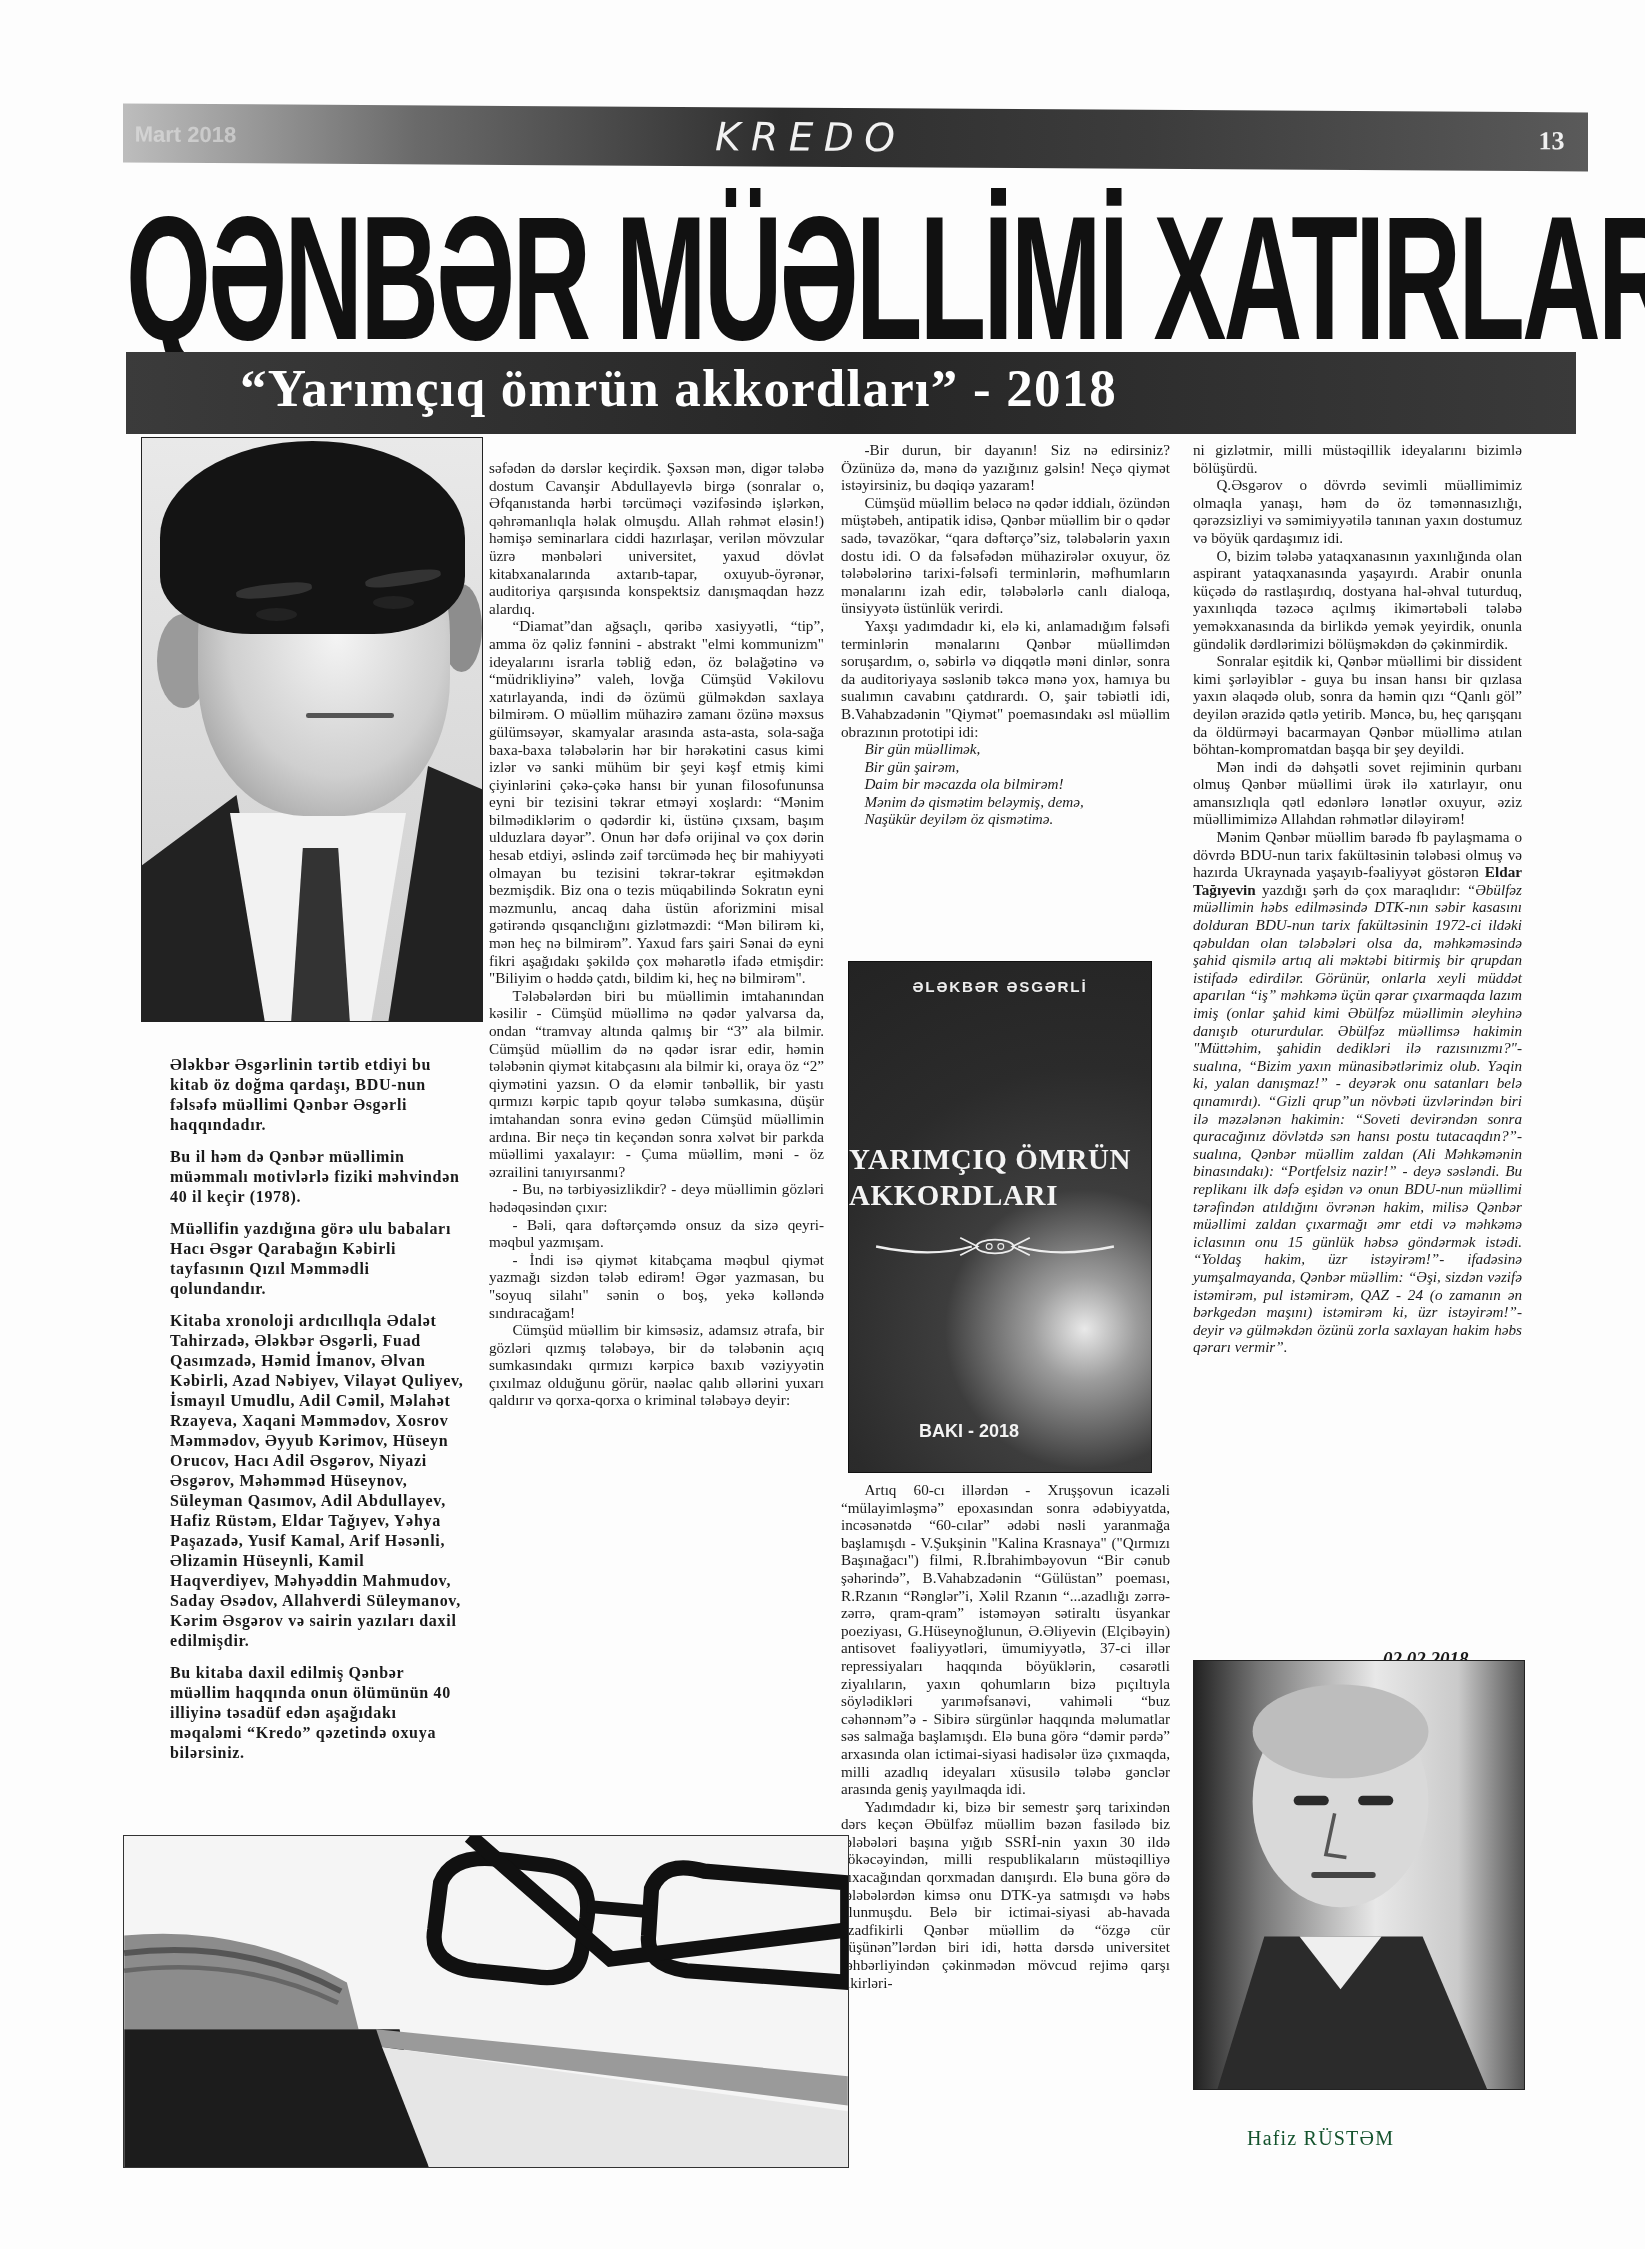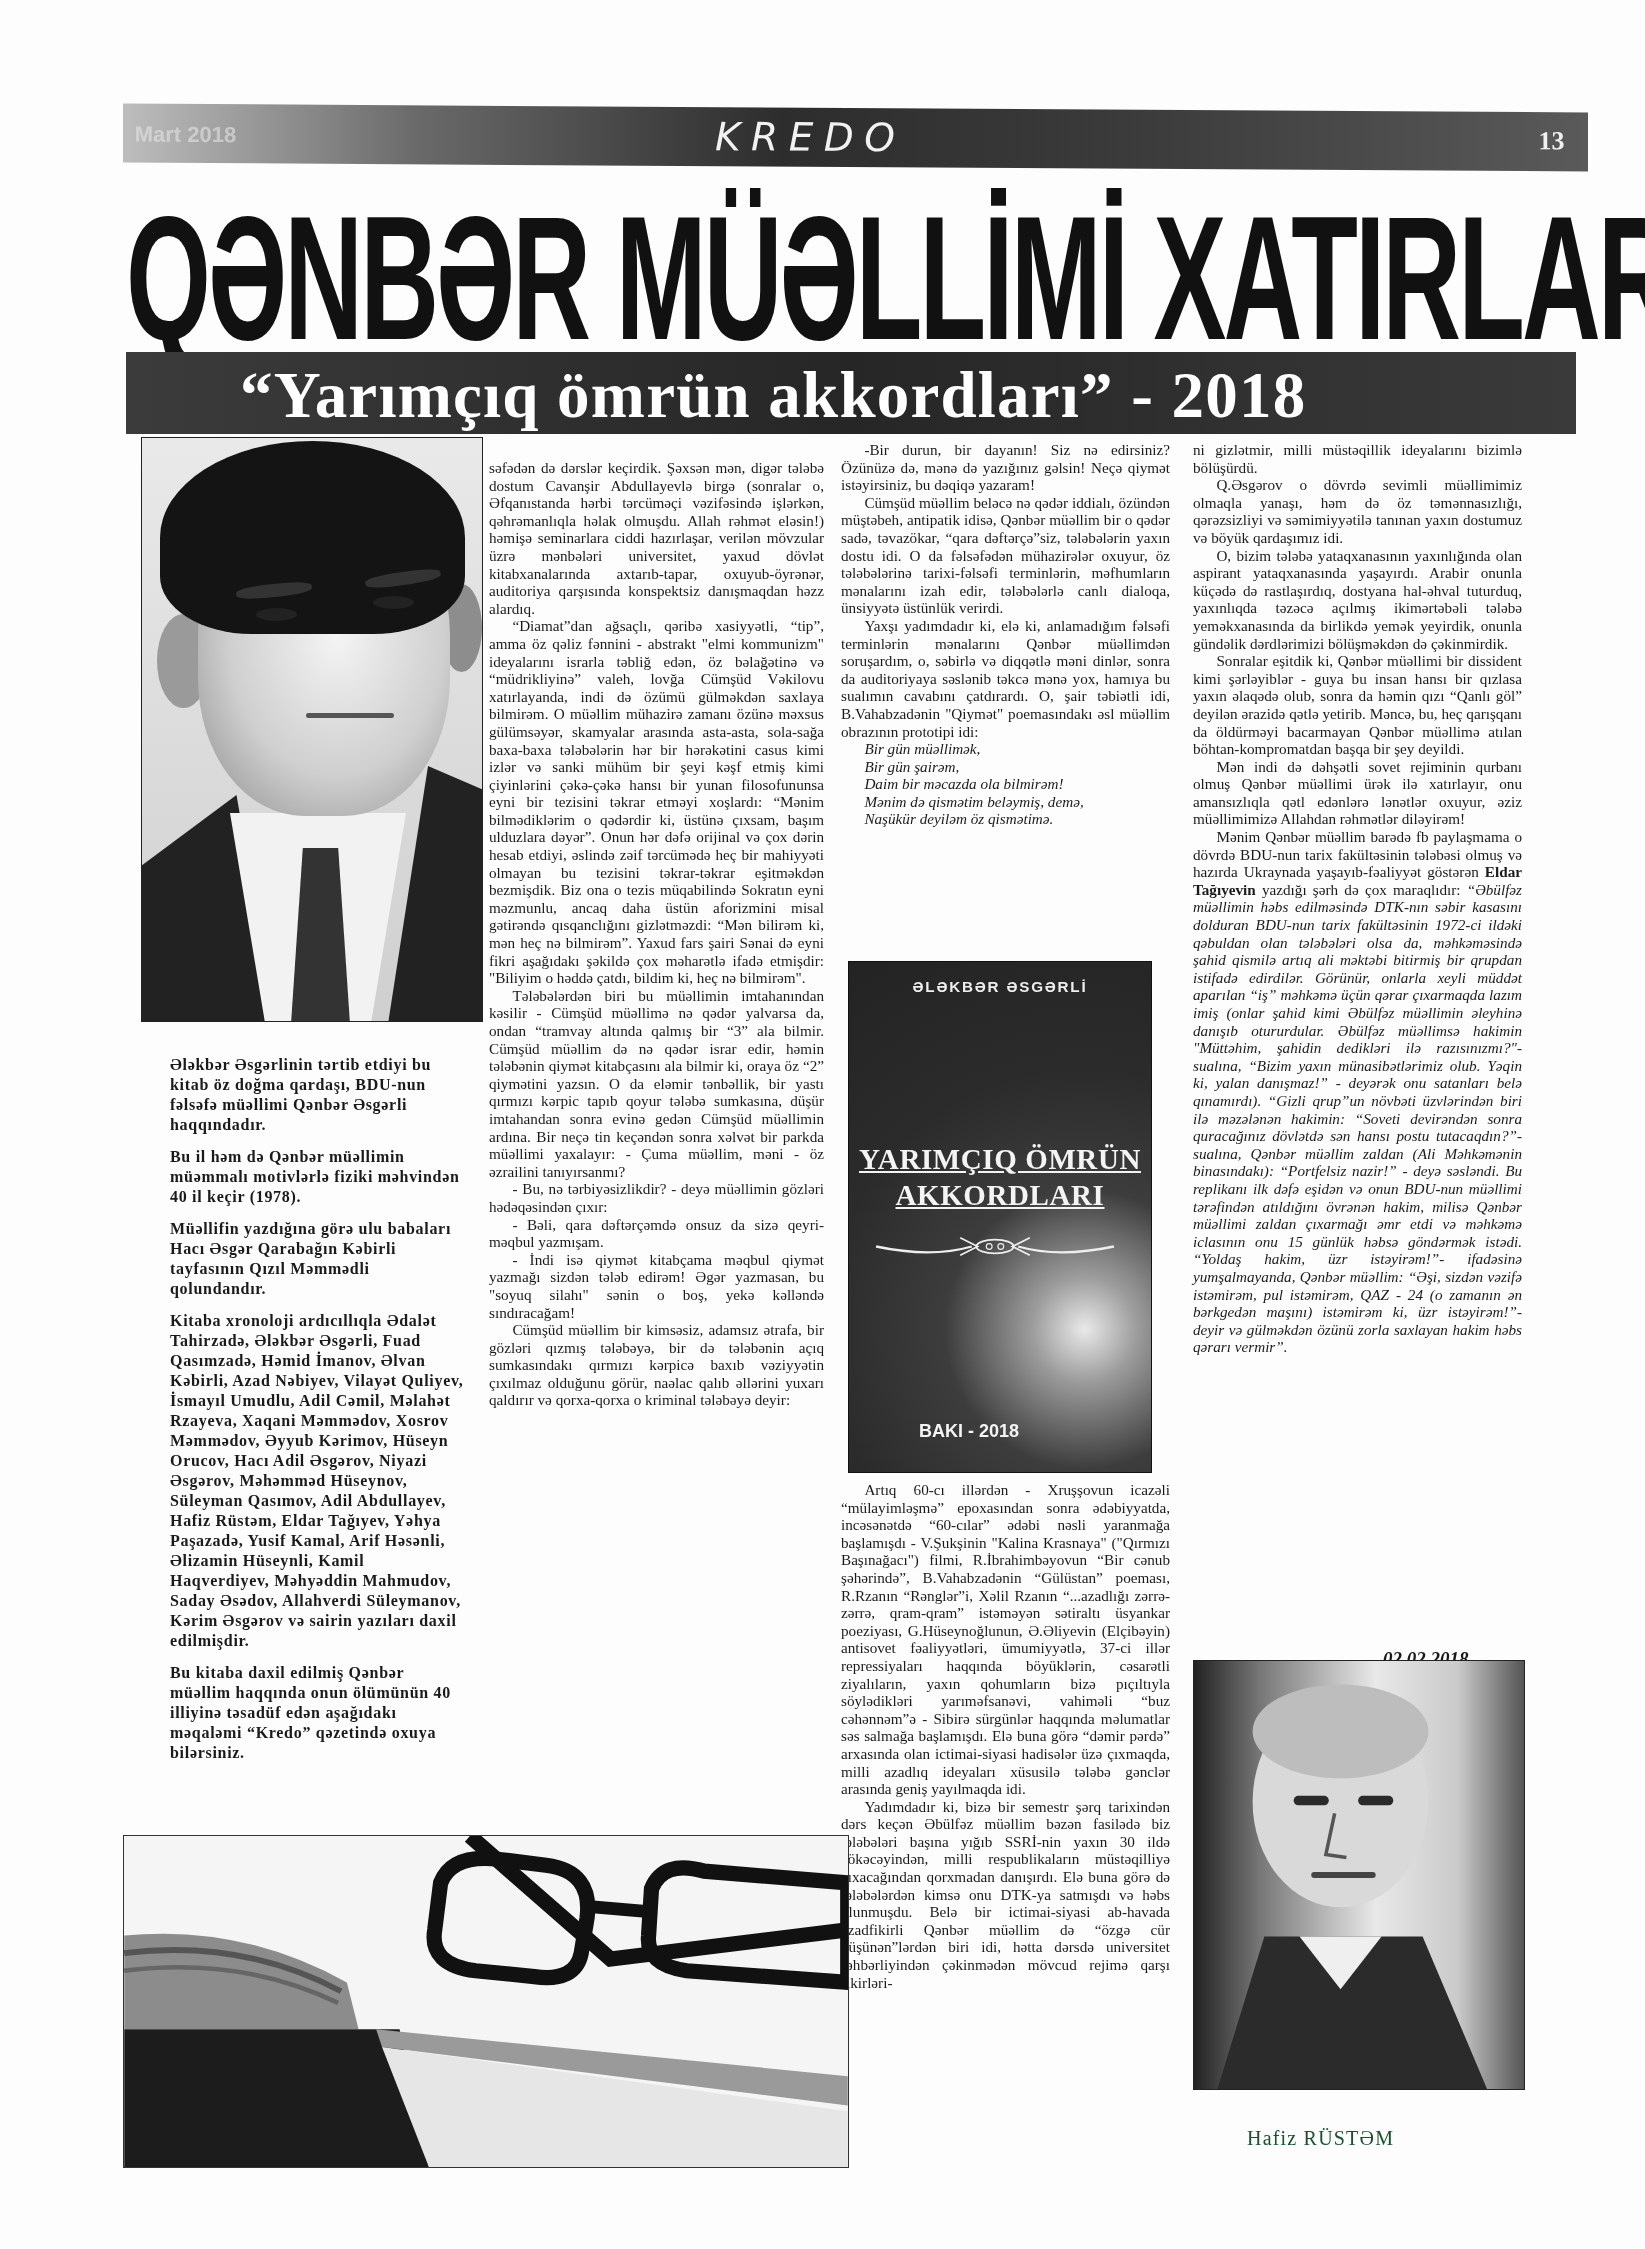--- a/index.html
+++ b/index.html
@@ -22,21 +22,21 @@
     font-family: "Liberation Sans", sans-serif; font-weight: bold; font-size: 176px;
     line-height: 170px; color: #111; white-space: nowrap; letter-spacing: -4.7px;
     transform: scaleX(0.62); transform-origin: left top;
   }
 
   
   .sub-band {
     left: 126px; top: 352px; width: 1450px; height: 82px;
     background: linear-gradient(90deg, #3b3b3b, #262626 50%, #3a3a3a);
   }
-  .sub-band span { position: absolute; left: 114px; top: 5.9px; color: #fff; font-family: "Liberation Serif", serif; font-weight: bold; font-size: 65px; white-space: nowrap; letter-spacing: 1.2px; }
+  .sub-band span { position: absolute; left: 114px; top: 5.9px; color: #fff; font-family: "Liberation Serif", serif; font-weight: bold; font-size: 53px; white-space: nowrap; letter-spacing: 1.2px; }
 
   
   .portrait {
     left: 141px; top: 437px; width: 340px; height: 583px; border: 1.8px solid #222; overflow: hidden;
     background: #ddd;
   }
   .portrait .bg { position: absolute; inset: 0; background: linear-gradient(180deg,#e9e9e9,#cfcfcf); }
   .portrait .hair { position: absolute; left: 17.6px; top: 2.9px; width: 305px; height: 193px; border-radius: 50% 50% 30% 30%; background: #141414; }
   .portrait .face { position: absolute; left: 56px; top: 50px; width: 252px; height: 328px; border-radius: 45% 45% 42% 42%; background: radial-gradient(ellipse at 55% 45%, #f4f4f4 0%, #cfcfcf 55%, #8a8a8a 100%); }
   .portrait .ear-l { position: absolute; left: 14.6px; top: 176px; width: 53px; height: 94px; border-radius: 50%; background: #9a9a9a; }
@@ -69,21 +69,21 @@
   .col-c2 { left: 841px; top: 1481px; width: 329px; }
   .col-d { left: 1193px; top: 441px; width: 329px; }
 
   
   .book {
     left: 848px; top: 961px; width: 302px; height: 510px;
     background: radial-gradient(circle at 78% 72%, #e9e9e9 0%, #9c9c9c 12%, #3d3d3d 32%, #2b2b2b 60%, #232323 100%);
     border: 1.8px solid #111;
   }
   .book .author { position: absolute; left: 0; right: 0; top: 16.4px; text-align: center; color: #eee; font-family: "Liberation Sans", sans-serif; font-weight: bold; font-size: 15.2px; letter-spacing: 1.8px; }
-  .book .title { position: absolute; left: 0; right: 0; top: 179px; text-align: center; color: #f4f4f4; font-family: "Liberation Serif", serif; font-weight: bold; font-size: 29px; line-height: 36px; letter-spacing: 0.6px; text-decoration: underline; }
+  .book .title { position: absolute; left: 0; right: 0; top: 179px; text-align: left; color: #f4f4f4; font-family: "Liberation Serif", serif; font-weight: bold; font-size: 29px; line-height: 36px; letter-spacing: 0.6px; }
   .book .ornament { position: absolute; left: 23.4px; top: 270px; width: 246px; height: 29px; }
   .book .city { position: absolute; left: 70px; top: 459px; color: #f4f4f4; font-family: "Liberation Sans", sans-serif; font-weight: bold; font-size: 18px; }
 
   
   .photo-glasses {
     left: 123px; top: 1835px; width: 724px; height: 331px; border: 1.8px solid #333; overflow: hidden; background: #f4f4f4;
   }
 
   
   .photo-hafiz {

